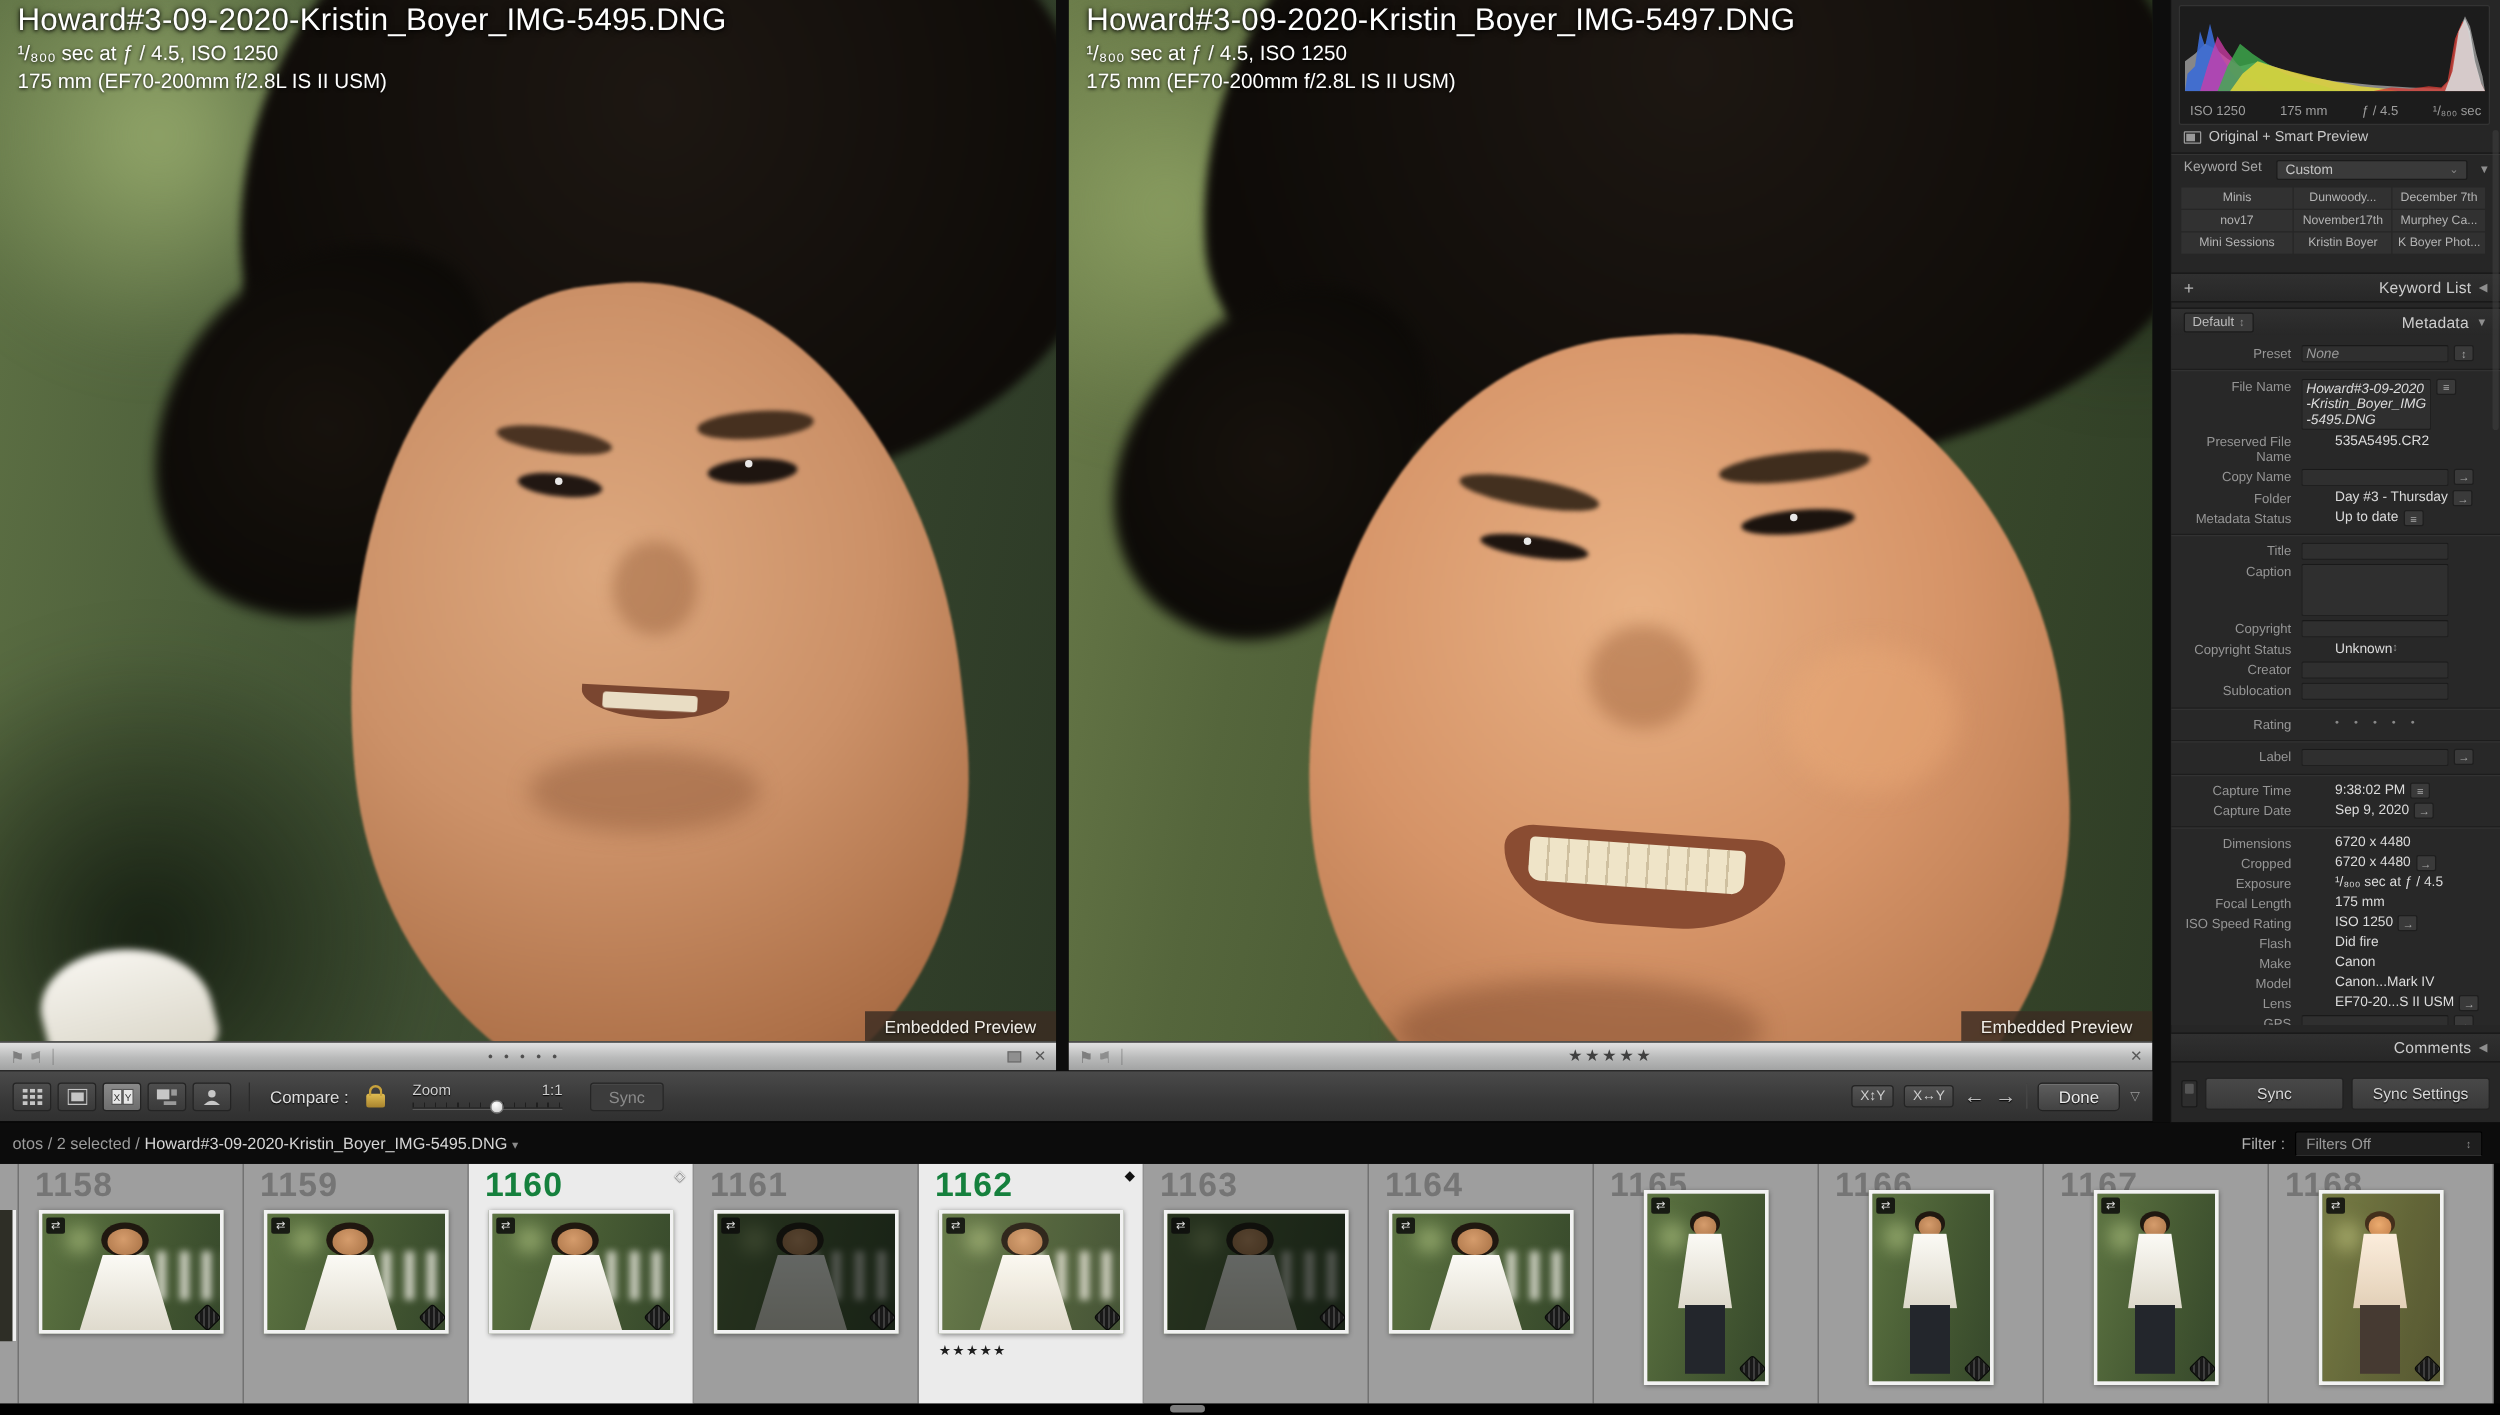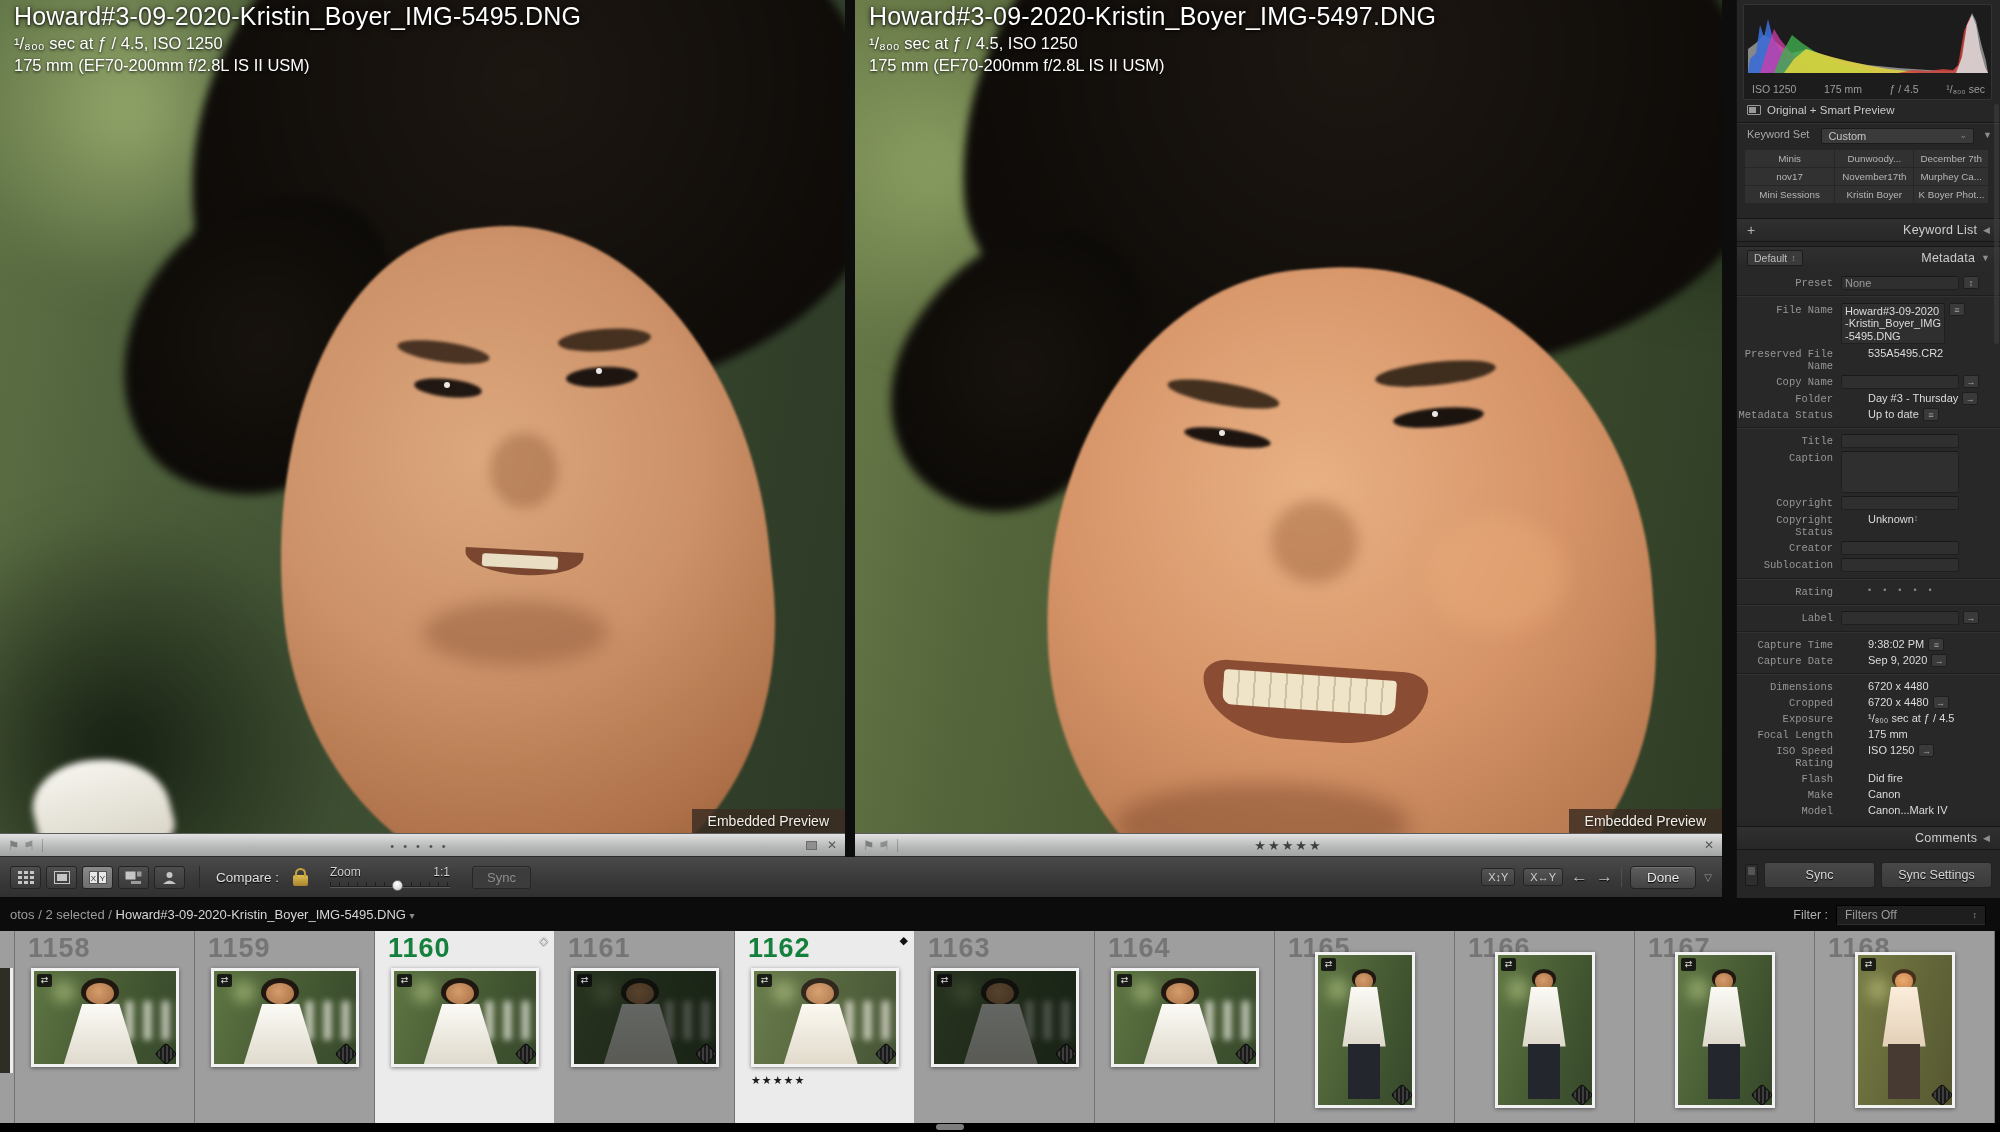--- a/index.html
+++ b/index.html
@@ -121,24 +121,24 @@
   .kw-cell{background:#313131;color:#b5b5b5;font-size:9.8px;padding:3px 4px;text-align:center;white-space:nowrap;overflow:hidden;}
   .sec-head{position:absolute;left:0;right:0;height:24px;background:linear-gradient(#303030,#272727);border-top:1px solid #161616;border-bottom:1px solid #161616;
      display:flex;align-items:center;padding:0 10px;color:#cdcdcd;font-size:12.5px;}
   .sec-title{margin-left:auto;letter-spacing:.2px;}
   .sec-tri{margin-left:6px;font-size:9px;color:#8e8e8e;}
   .plus{color:#b5b5b5;font-size:14px;}
   .meta-selector{display:flex;align-items:center;gap:4px;background:#3a3a3a;border:1px solid #1b1b1b;border-radius:2px;padding:1px 6px;color:#bdbdbd;font-size:10.5px;}
   .stepper{font-size:9px;color:#8e8e8e;}
   .meta-body{position:absolute;left:0;right:0;top:268px;bottom:78px;background:#282828;padding-top:6px;overflow:hidden;}
   .meta-row{display:flex;align-items:flex-start;padding:1.5px 0;min-height:16px;}
-  .meta-label{width:96px;text-align:right;color:#969696;font-size:10.5px;padding-top:1px;flex:none;font-family:Liberation Mono, monospace;}
+  .meta-label{width:96px;text-align:right;color:#969696;font-size:10.5px;padding-top:1px;flex:none;}
   .meta-valwrap{flex:1;margin-left:8px;display:flex;align-items:flex-start;}
   .meta-value{color:#dcdcdc;font-size:11px;margin-left:27px;}
-  .meta-input{background:#2f2f2f;border:1px solid #1f1f1f;border-top-color:#191919;border-radius:2px;min-height:14px;width:118px;padding:0 3px;color:#dcdcdc;font-size:11px;}
+  .meta-input{background:#2f2f2f;border:1px solid #1f1f1f;border-top-color:#191919;border-radius:2px;min-height:14px;width:118px;padding:0 3px;color:#dcdcdc;font-size:11px;font-style:italic;}
   .meta-input.tall{min-height:42px;}
   .meta-input.multiline{width:104px;word-break:break-all;line-height:12.5px;padding:1px 3px;}
   .meta-icon{flex:none;width:16px;height:13px;margin-left:4px;margin-right:6px;background:#3a3a3a;border:1px solid #1e1e1e;border-radius:2px;
      color:#a8a8a8;font-size:9px;line-height:12px;text-align:center;}
   .meta-sep{height:2px;border-top:1px solid #1d1d1d;border-bottom:1px solid #323232;margin:4px 0;}
   .rating-dots{letter-spacing:12px;font-size:9px;color:#8a8a8a;}
   .panel-scrollbar{position:absolute;right:1px;top:104px;width:5px;height:240px;background:#3f3f3f;border-radius:3px;opacity:.55;}
   .sync-row{position:absolute;left:8px;right:8px;bottom:10px;display:flex;gap:6px;align-items:center;}
   .sync-toggle{width:13px;height:22px;background:#2e2e2e;border:1px solid #1a1a1a;border-radius:2px;position:relative;}
   .sync-toggle::after{content:"";position:absolute;left:2px;top:2px;right:2px;height:8px;background:#555;border-radius:1px;}

